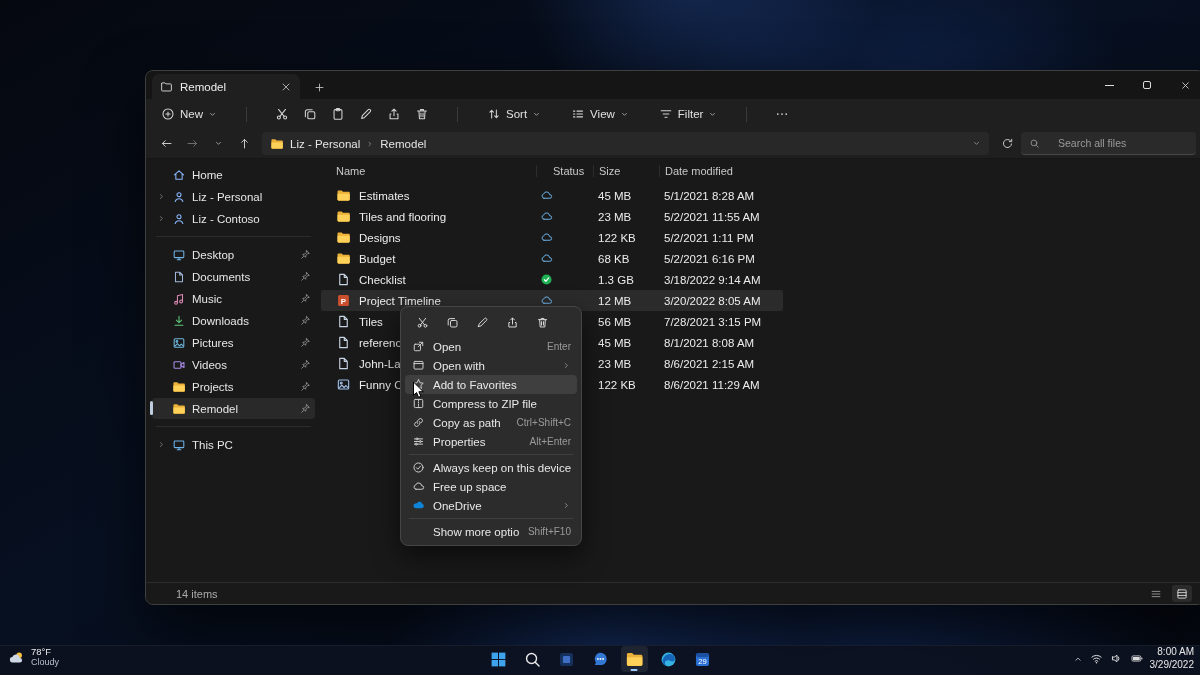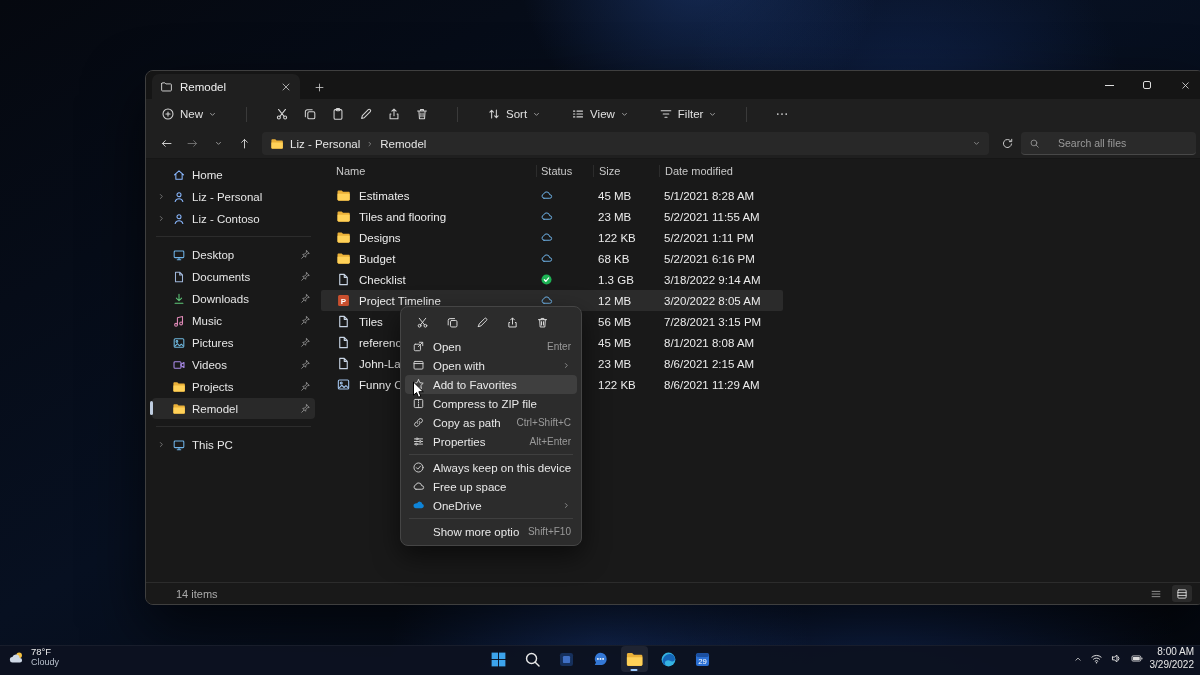--- a/index.html
+++ b/index.html
@@ -73,21 +73,21 @@
 .sb-item.sel{background:rgba(255,255,255,.07)}
 .sb-ind{position:absolute;left:-2px;top:3px;width:3px;height:14px;background:#bfcde0;border-radius:2px}
 .sb-sep{height:1px;background:#2c2c2c;margin:7px 4px}
 .c-home{color:#8ab8ff}.c-person{color:#8ab8ff}.c-monitor{color:#6fb3e8}
 .c-docfile{color:#9fb6d9}.c-download{color:#5fc97a}.c-music{color:#e08ab8}
 .c-picture{color:#6fb9e0}.c-video{color:#a98ae8}
 
 .main{flex:1;display:flex;flex-direction:column;min-width:0}
 .cols{height:24px;display:flex;align-items:center;font-size:11px;color:#c8c8c8;padding-left:15px;flex:none}
 .col-name{width:200px}
-.col-status{width:57px;border-left:1px solid #2c2c2c;padding-left:4px}
+.col-status{width:57px;border-left:1px solid #2c2c2c;padding-left:16px}
 .col-size{width:66px;border-left:1px solid #2c2c2c;padding-left:5px}
 .col-date{flex:1;border-left:1px solid #2c2c2c;padding-left:5px}
 .rows{flex:1;padding-top:2px;overflow:hidden}
 .frow{height:21px;display:flex;align-items:center;font-size:11.5px;color:#ececec;width:462px;padding-left:15px;border-radius:2px}
 .frow.sel{background:rgba(255,255,255,.08)}
 .fname{width:200px;display:flex;align-items:center;gap:8px;white-space:nowrap;overflow:hidden}
 .fname .ico{width:15px;height:15px}
 .fi-docfile{color:#c8d4e4}.fi-picture{color:#9fc0e8}
 .fstatus{width:57px;display:flex;align-items:center;padding-left:4px}
 .fstatus .ic{width:13px;height:13px}
@@ -428,43 +428,43 @@
           <span class="sb-label">Documents</span>
           <span class="ic pinic">
             <svg viewBox="0 0 16 16" fill="none" stroke="currentColor" stroke-width="1.2" stroke-linecap="round" stroke-linejoin="round">
               <path d="M9.6 2.6l3.8 3.8-2.6.6-2.2 2.2-.5 2.8-4.1-4.1 2.8-.5 2.2-2.2.6-2.6z"></path>
               <path d="M5.2 10.8l-2.7 2.7"></path>
             </svg>
           </span>
         </div>
         <div class="sb-item">
           <span class="sb-chev"></span>
-          <span class="ic ico c-download">
-            <svg viewBox="0 0 16 16" fill="none" stroke="currentColor" stroke-width="1.2" stroke-linecap="round" stroke-linejoin="round">
-              <path d="M8 2.5v7.2M5 7l3 3 3-3M3.5 12.8h9"></path>
-            </svg>
-          </span>
-          <span class="sb-label">Downloads</span>
-          <span class="ic pinic">
-            <svg viewBox="0 0 16 16" fill="none" stroke="currentColor" stroke-width="1.2" stroke-linecap="round" stroke-linejoin="round">
-              <path d="M9.6 2.6l3.8 3.8-2.6.6-2.2 2.2-.5 2.8-4.1-4.1 2.8-.5 2.2-2.2.6-2.6z"></path>
-              <path d="M5.2 10.8l-2.7 2.7"></path>
-            </svg>
-          </span>
-        </div>
-        <div class="sb-item">
-          <span class="sb-chev"></span>
           <span class="ic ico c-music">
             <svg viewBox="0 0 16 16" fill="none" stroke="currentColor" stroke-width="1.2" stroke-linecap="round" stroke-linejoin="round">
               <path d="M6.2 12.3V4.2L12 2.8v8"></path>
               <circle cx="4.6" cy="12.3" r="1.6"></circle>
               <circle cx="10.4" cy="10.8" r="1.6"></circle>
             </svg>
           </span>
           <span class="sb-label">Music</span>
+          <span class="ic pinic">
+            <svg viewBox="0 0 16 16" fill="none" stroke="currentColor" stroke-width="1.2" stroke-linecap="round" stroke-linejoin="round">
+              <path d="M9.6 2.6l3.8 3.8-2.6.6-2.2 2.2-.5 2.8-4.1-4.1 2.8-.5 2.2-2.2.6-2.6z"></path>
+              <path d="M5.2 10.8l-2.7 2.7"></path>
+            </svg>
+          </span>
+        </div>
+        <div class="sb-item">
+          <span class="sb-chev"></span>
+          <span class="ic ico c-download">
+            <svg viewBox="0 0 16 16" fill="none" stroke="currentColor" stroke-width="1.2" stroke-linecap="round" stroke-linejoin="round">
+              <path d="M8 2.5v7.2M5 7l3 3 3-3M3.5 12.8h9"></path>
+            </svg>
+          </span>
+          <span class="sb-label">Downloads</span>
           <span class="ic pinic">
             <svg viewBox="0 0 16 16" fill="none" stroke="currentColor" stroke-width="1.2" stroke-linecap="round" stroke-linejoin="round">
               <path d="M9.6 2.6l3.8 3.8-2.6.6-2.2 2.2-.5 2.8-4.1-4.1 2.8-.5 2.2-2.2.6-2.6z"></path>
               <path d="M5.2 10.8l-2.7 2.7"></path>
             </svg>
           </span>
         </div>
         <div class="sb-item">
           <span class="sb-chev"></span>
           <span class="ic ico c-picture">

